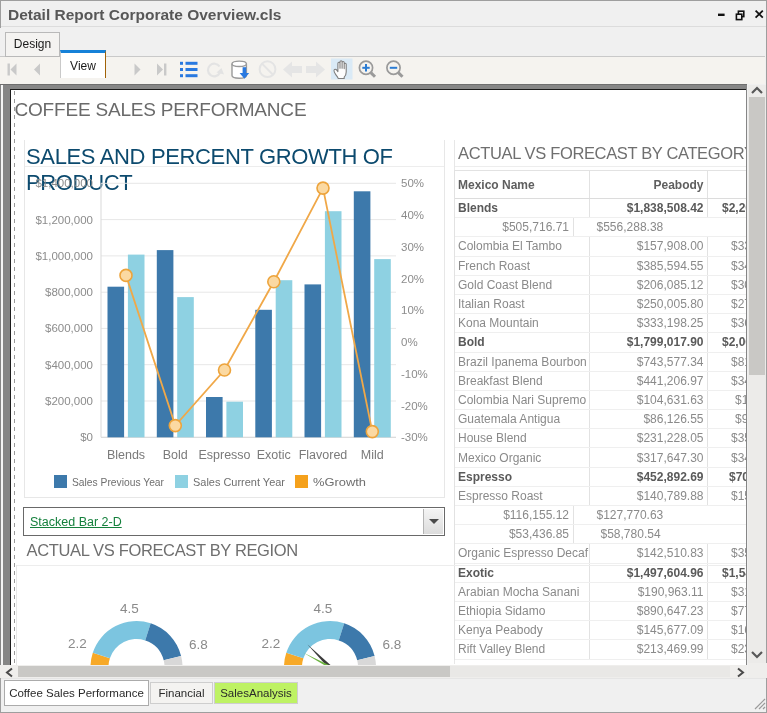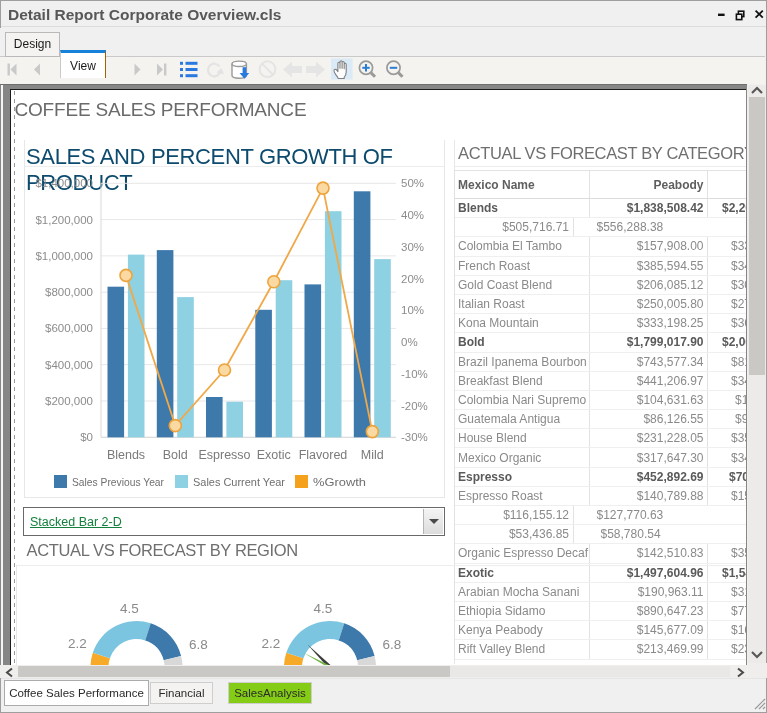--- a/index.html
+++ b/index.html
@@ -63,21 +63,21 @@
 #hsb { position:absolute; left:0; top:665px; width:747px; height:13px; background:#efeeec; }
 #hthumb { position:absolute; left:18px; top:666px; width:432px; height:11px; background:#c9c8c5; }
 #hsb2 { position:absolute; left:450px; top:666px; width:280px; height:11px; background:#e9e8e6; }
 #corner { position:absolute; left:748px; top:663px; width:19px; height:15px; background:#efeeec; }
 
 
 #bottombar { position:absolute; left:1px; top:678px; width:765px; height:34px; background:#f0f0f0; border-top:1px solid #e5e5e5; }
 .btab { position:absolute; font-size:11.5px; color:#2a2a2a; text-align:center; white-space:nowrap; }
 #btab1 { left:4px; top:680px; width:145px; height:26px; background:#fff; border:1px solid #ababab; line-height:25px; z-index:2; }
 #btab2 { left:150px; top:682px; width:63px; height:22px; background:#f4f3f1; border:1px solid #cecece; line-height:20px; }
-#btab3 { left:214px; top:682px; width:84px; height:22px; background:#84cc16; border:1px solid #cecece; line-height:20px;margin-left:14px; }
+#btab3 { left:214px; top:682px; width:84px; height:22px; background:#bef264; border:1px solid #cecece; line-height:20px; }
 </style></head>
 <body>
 <div id="win">
   <div id="titlebar">
       <div id="titletxt">Detail Report Corporate Overview.cls</div>
     </div>
   <svg class="abs" style="left:710px;top:0" width="57" height="26" viewBox="0 0 57 26">
     <rect x="8" y="13.6" width="6.6" height="2.4" fill="#111"></rect>
     <rect x="28.4" y="11.2" width="5.4" height="5.4" fill="none" stroke="#111" stroke-width="1.6"></rect>
     <rect x="26.4" y="14.2" width="5.4" height="5.4" fill="#f0f0f0" stroke="#111" stroke-width="1.6"></rect>

